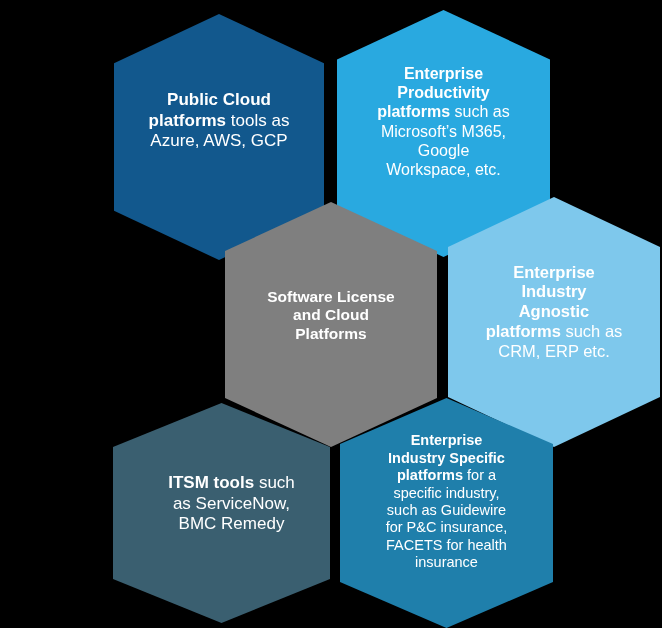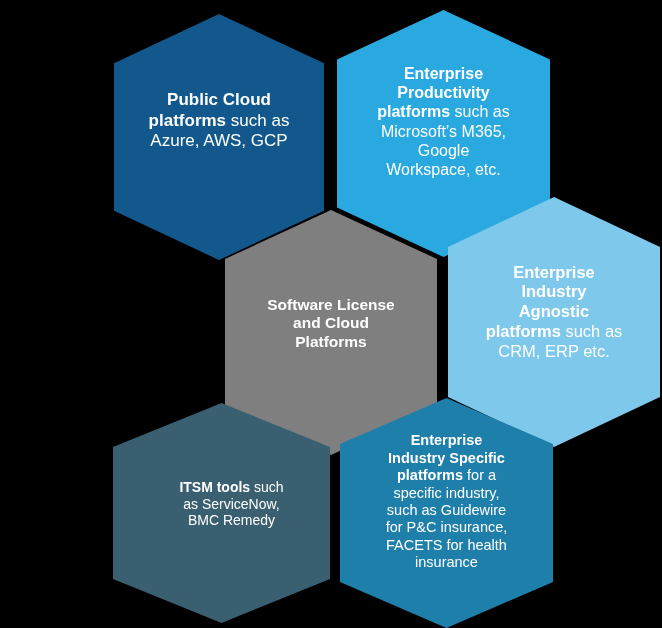--- a/index.html
+++ b/index.html
@@ -28,41 +28,41 @@
     text-align: center;
     color: #ffffff;
     white-space: pre-line;
     line-height: 1.2;
     font-weight: 400;
   }
   
   .hex-tl { left: 114px; top: 14px;  width: 210px; height: 246px; }
   .hex-tr { left: 337px; top: 10px;  width: 213px; height: 247px; }
   .hex-l  { left: 4px;   top: 197px; width: 212px; height: 250px; }
-  .hex-c  { left: 225px; top: 210px; width: 212px; height: 245px; }
+  .hex-c  { left: 225px; top: 202px; width: 212px; height: 245px; }
   .hex-r  { left: 448px; top: 197px; width: 212px; height: 250px; }
   .hex-bl { left: 113px; top: 403px; width: 217px; height: 220px; }
   .hex-br { left: 340px; top: 398px; width: 213px; height: 230px; }
 
   .hex-tl .hex-text { font-size: 17px;   padding-bottom: 32px; }
   .hex-tr .hex-text { font-size: 16px;   padding-bottom: 24px; }
   .hex-l  .hex-text { font-size: 15.5px; padding-bottom: 16px; }
   .hex-c  .hex-text { font-size: 15.5px; padding-bottom: 18px; }
   .hex-r  .hex-text { font-size: 16.5px; padding-bottom: 20px; }
-  .hex-bl .hex-text { font-size: 14px;   padding-bottom: 18px; margin-left: 20px; }
+  .hex-bl .hex-text { font-size: 17px;   padding-bottom: 18px; margin-left: 20px; }
   .hex-br .hex-text { font-size: 14.5px; padding-bottom: 22px; }
 </style>
 </head>
 <body>
 
 <div class="canvas" style="background: rgb(0, 0, 0);">
 
   <div class="hex hex-tl" style="background: rgb(18, 88, 141);">
     <div class="hex-text"><span style="font-weight: 700;">Public Cloud
-platforms</span><span> such as
+platforms</span><span> tools as
 Azure, AWS, GCP</span></div>
   </div>
 
   <div class="hex hex-tr" style="background: rgb(41, 169, 224);">
     <div class="hex-text"><span style="font-weight: 700;">Enterprise
 Productivity
 platforms</span><span> such as
 Microsoft’s M365,
 Google
 Workspace, etc.</span></div>

